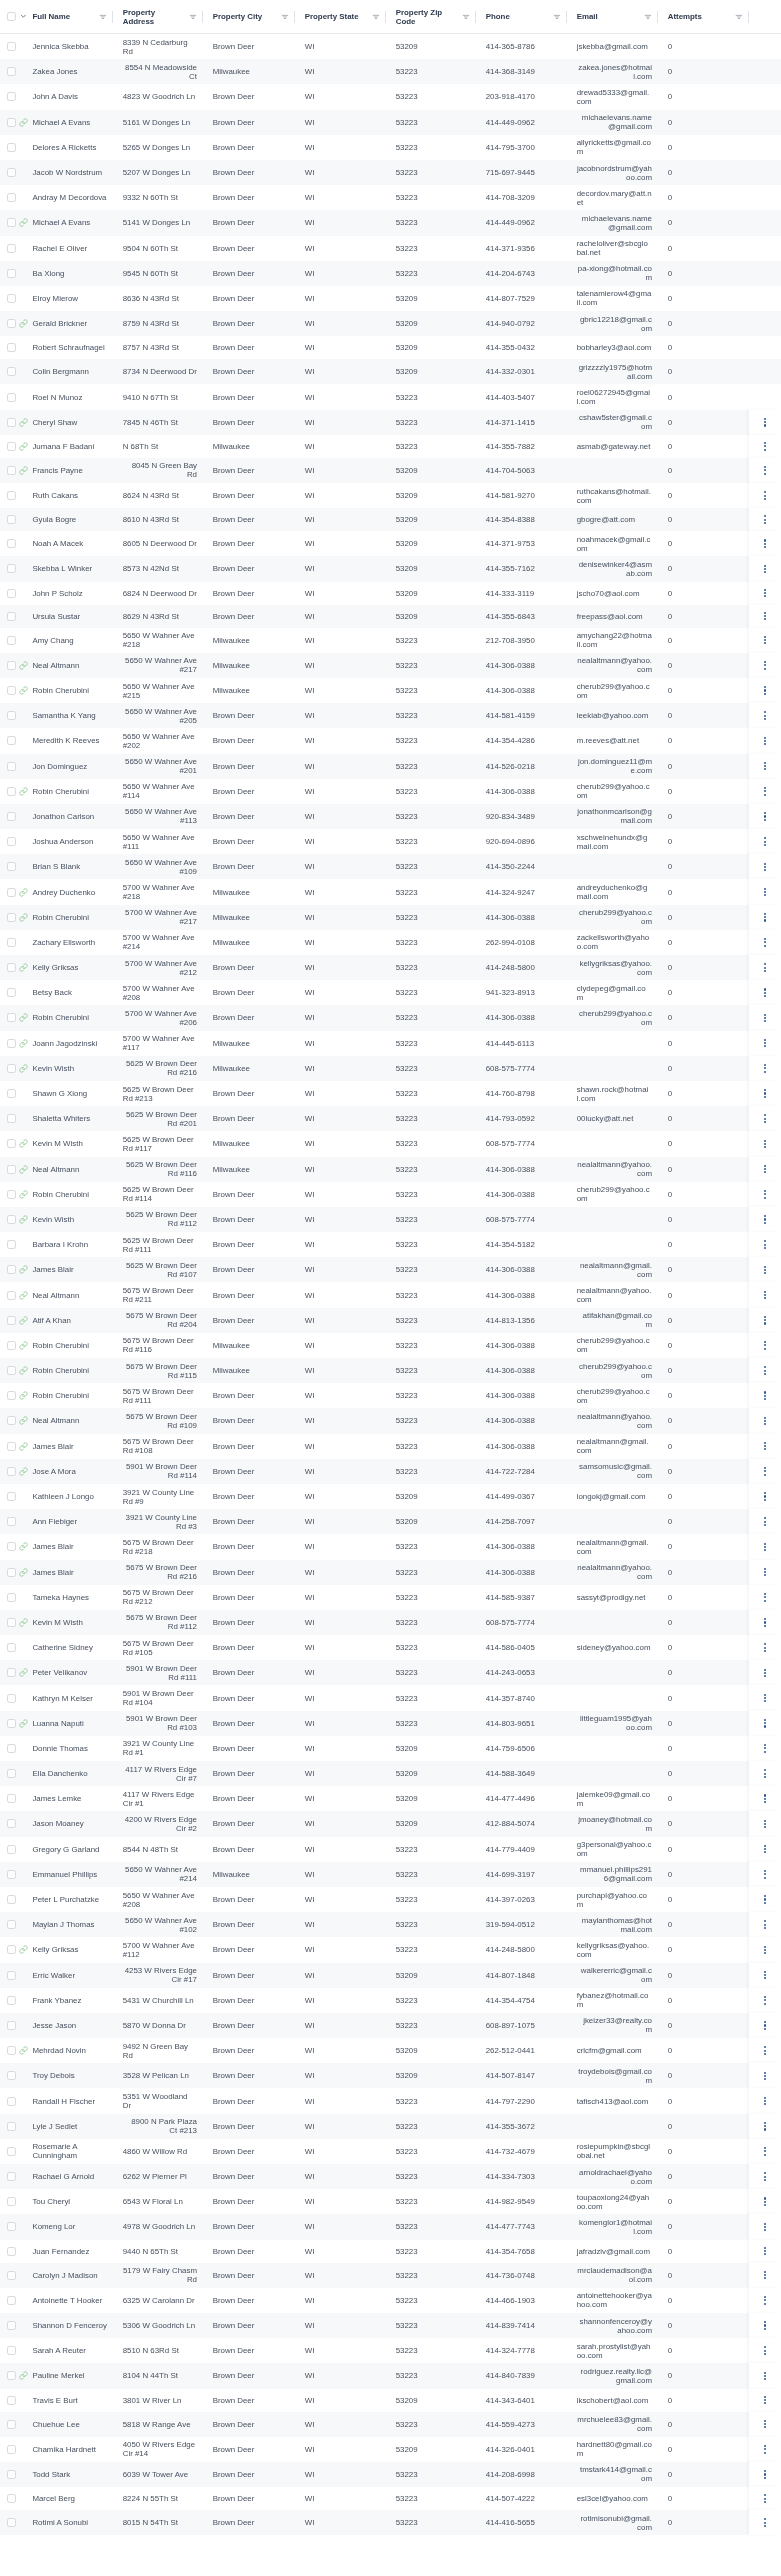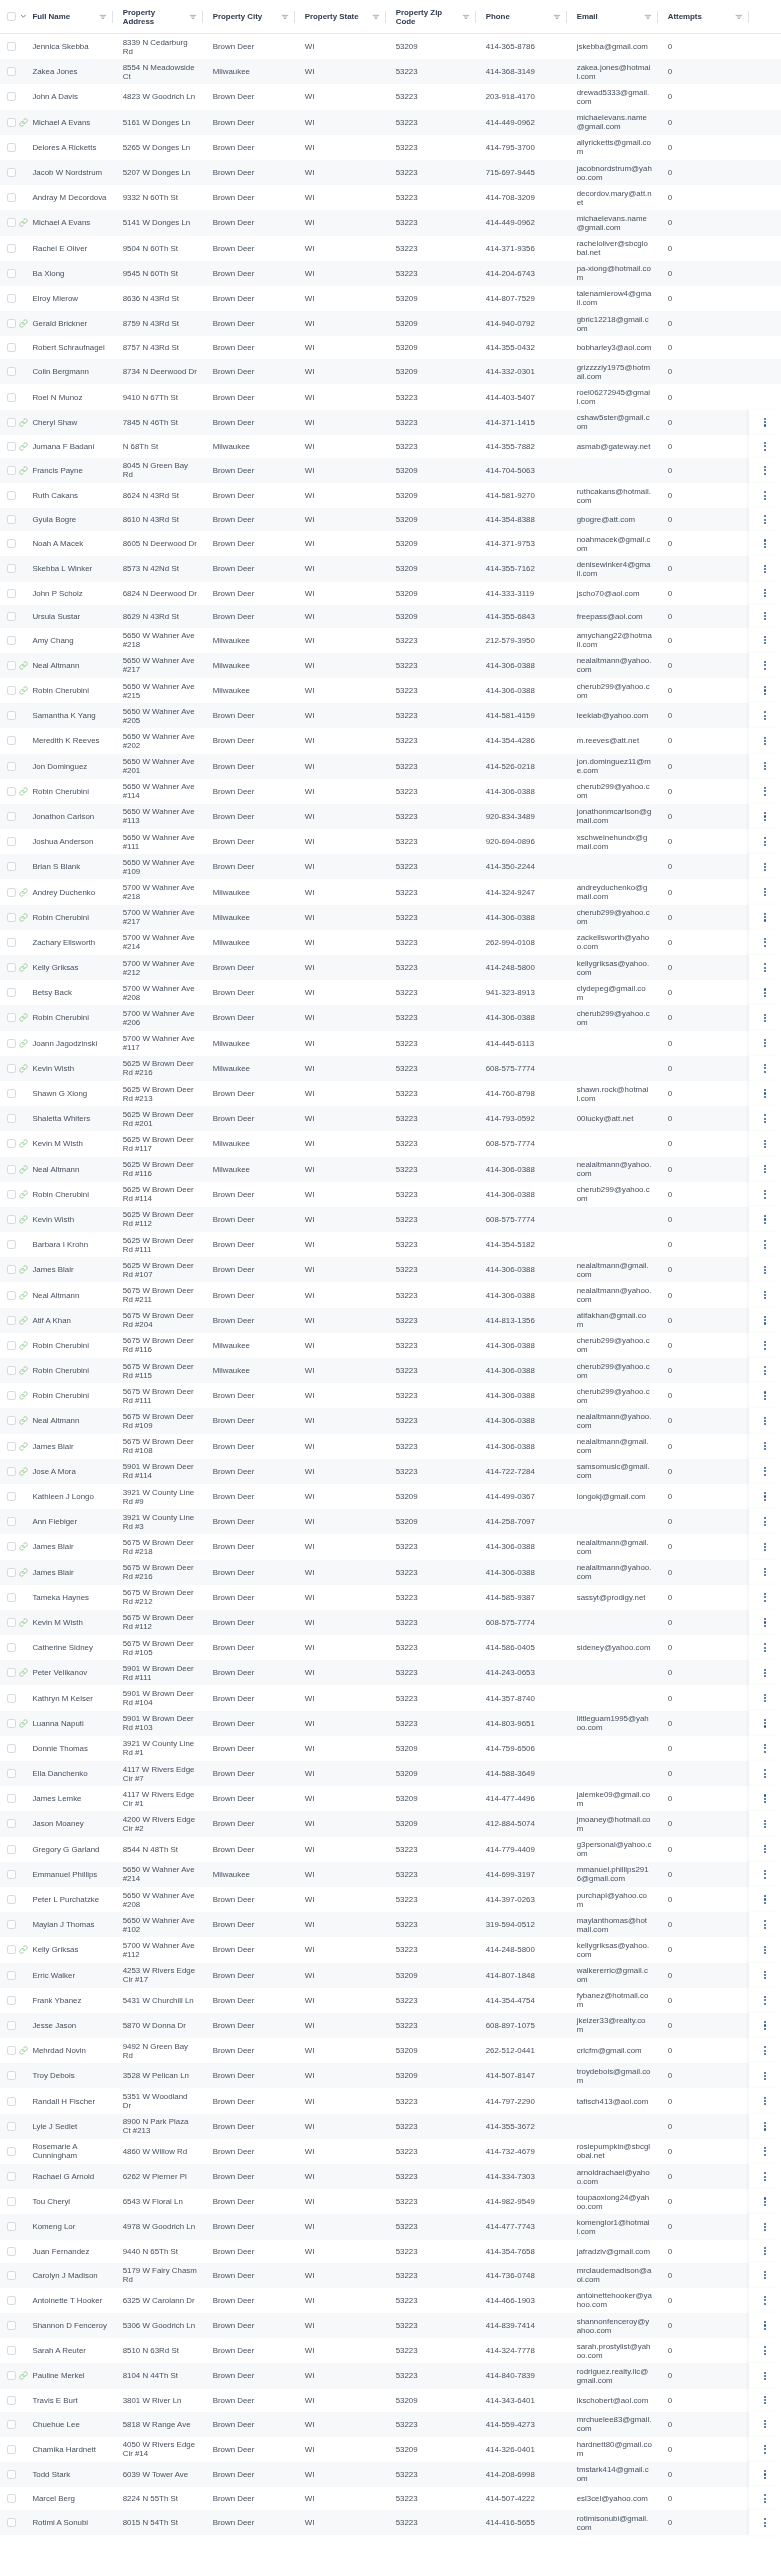--- a/index.html
+++ b/index.html
@@ -27,21 +27,21 @@
     line-height:9px; min-width:0;
   }
   .hcell .filter-btn { flex:0 0 auto; margin-left:3.6px; cursor:pointer; display:flex; align-items:center; }
   .hcell:not(.sel):not(.actions)::after {
     content:""; position:absolute; right:0; top:50%; transform:translateY(-50%);
     width:0.6px; height:12px; background:#dfe3e8;
   }
   .hcell.sel { padding:0 0 0 7.3px; display:flex; gap:3.6px; align-items:center; }
   
   .row { min-height:23px; background:#fff; }
-  .row.alt { background:#f7f8fa; }
+  .row.alt { background:#f7f8fa;text-align:right; }
   .cell {
     display:flex; align-items:center; padding:3.6px 6px 3.6px 9.7px;
     font-size:7.9px; line-height:9px; min-width:0; color:#46505f;
   }
   .cell.sel { padding:3.6px 0 3.6px 7.3px; gap:3px; }
   .cell.name { padding-left:2.4px; padding-right:3.6px; }
   .cell.email span { word-break:break-all; }
   .cell span { min-width:0; }
   .cell.actions { justify-content:center; padding:0; position:relative; }
   .cell.actions.has-menu { background:#fff; box-shadow:-1.8px 0 3px rgba(40,50,70,0.05); }
@@ -982,21 +982,21 @@
     <div class="cell state">
           <span>WI</span>
         </div>
     <div class="cell zip">
           <span>53209</span>
         </div>
     <div class="cell phone">
           <span>414-355-7162</span>
         </div>
     <div class="cell email">
-          <span>denisewinker4@gmail.com</span>
+          <span>denisewinker4@asmab.com</span>
         </div>
     <div class="cell attempts">
           <span>0</span>
         </div>
     <div class="cell actions has-menu">
       <span class="kebab">
             <i></i>
             <i></i>
             <i></i>
           </span>
@@ -1105,21 +1105,21 @@
     <div class="cell city">
           <span>Milwaukee</span>
         </div>
     <div class="cell state">
           <span>WI</span>
         </div>
     <div class="cell zip">
           <span>53223</span>
         </div>
     <div class="cell phone">
-          <span>212-579-3950</span>
+          <span>212-708-3950</span>
         </div>
     <div class="cell email">
           <span>amychang22@hotmail.com</span>
         </div>
     <div class="cell attempts">
           <span>0</span>
         </div>
     <div class="cell actions has-menu">
       <span class="kebab">
             <i></i>

